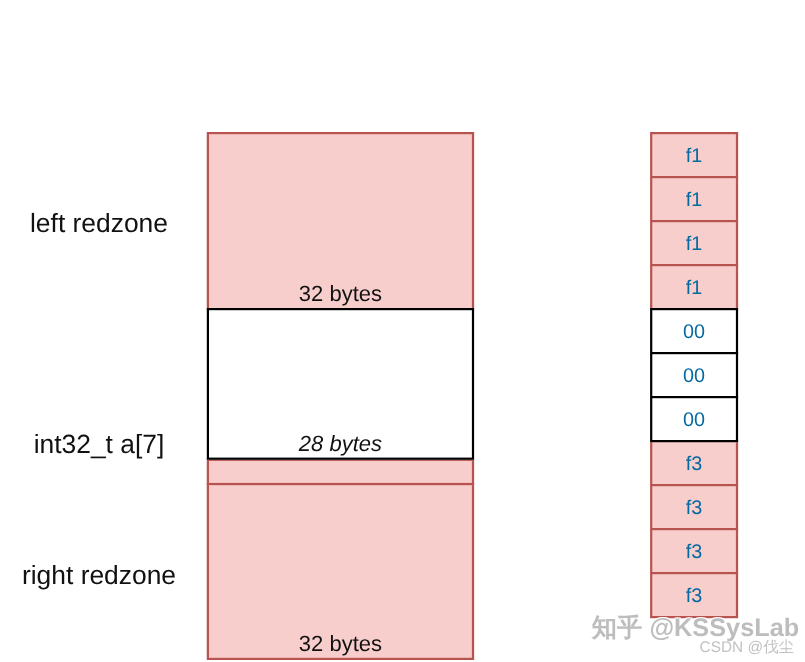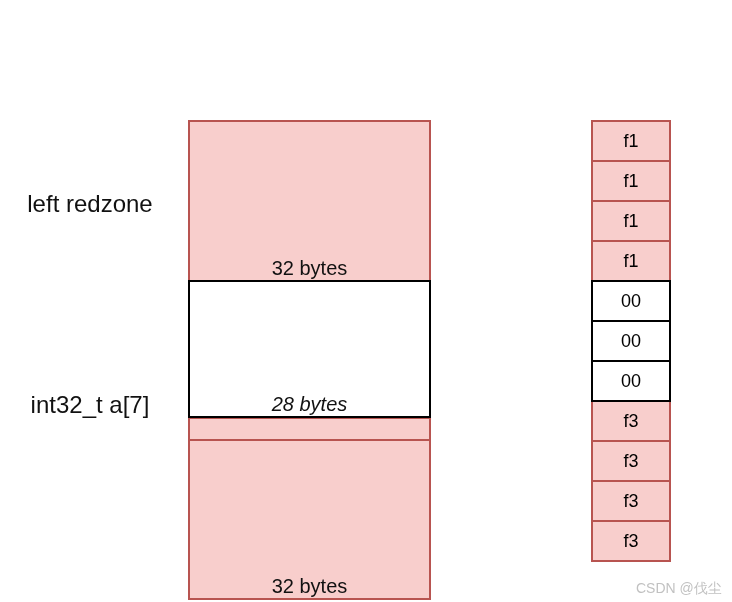--- a/index.html
+++ b/index.html
@@ -71,21 +71,21 @@
     width: 80px;
   }
   .cell {
     box-sizing: border-box;
     width: 80px;
     height: 42px;
     display: flex;
     align-items: center;
     justify-content: center;
     font-size: 18px;
-    color: #000000;
+    color: #0369a1;
   }
   .cell + .cell { margin-top: -2px; }
   .cell.redzone {
     background: #f8cecc;
     border: 2px solid #b85450;
   }
   .cell.addressable {
     background: #ffffff;
     border: 2px solid #000000;
     position: relative;
@@ -124,20 +124,21 @@
   }
 </style>
 </head>
 <body>
 
 <div class="canvas">
 
 
   <div class="side-label left-redzone">left redzone</div>
   <div class="side-label array">int32_t a[7]</div>
+  <div class="side-label right-redzone">right redzone</div>
 
   <div class="block pink redzone-top">
     <span>32 bytes</span>
   </div>
 
   <div class="block white array-block">
     <span>28 bytes</span>
   </div>
 
   <div class="block pink pad-strip">
@@ -155,15 +156,16 @@
     <div class="cell redzone">f1</div>
     <div class="cell addressable">00</div>
     <div class="cell addressable">00</div>
     <div class="cell addressable">00</div>
     <div class="cell redzone">f3</div>
     <div class="cell redzone">f3</div>
     <div class="cell redzone">f3</div>
     <div class="cell redzone">f3</div>
   </div>
 
+  <div class="watermark-main">知乎 @KSSysLab</div>
   <div class="watermark-sub">CSDN @伐尘</div>
 
 </div>
 
 </body></html>

